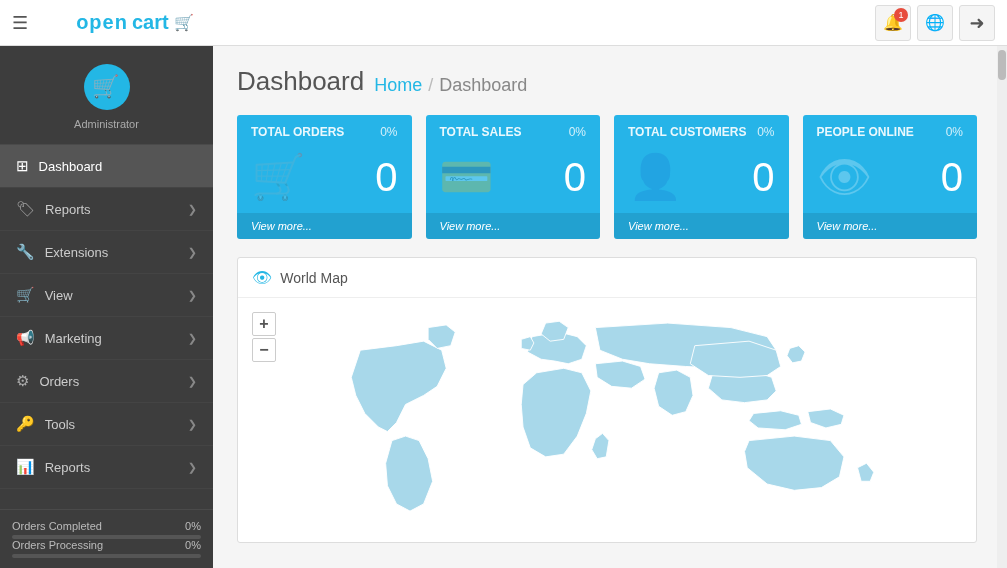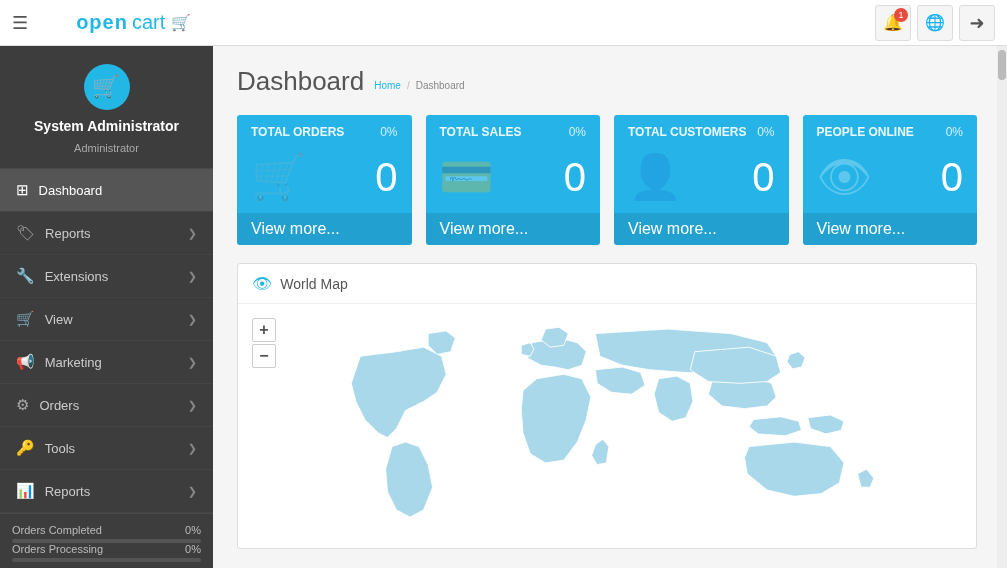--- a/index.html
+++ b/index.html
@@ -104,21 +104,21 @@
     .content {
       flex: 1;
       overflow-y: auto;
       padding: 20px 20px 20px 24px;
       background: #f5f5f5;
     }
 
     
     .page-header { display: flex; align-items: center; gap: 10px; margin-bottom: 18px; }
     .page-title { font-size: 26px; color: #555; font-weight: 300; }
-    .breadcrumb { display: flex; align-items: center; gap: 6px; font-size: 10px; color: #888; margin-top: 8px; }
+    .breadcrumb { display: flex; align-items: center; gap: 6px; font-size: 18px; color: #888; margin-top: 8px; }
     .breadcrumb-sep { color: #bbb; }
     .breadcrumb-link { color: #23b7e5; cursor: pointer; }
 
     
     .stat-cards { display: grid; grid-template-columns: repeat(4, 1fr); gap: 14px; margin-bottom: 18px; }
     .stat-card {
       background: #26b4e8;
       border-radius: 3px;
       padding: 10px 14px 0;
       color: #fff;
@@ -128,22 +128,23 @@
     .card-header { display: flex; justify-content: space-between; align-items: center; margin-bottom: 8px; }
     .card-title { font-size: 12px; font-weight: 600; text-transform: uppercase; color: rgba(255,255,255,0.9); }
     .card-pct { font-size: 12px; color: rgba(255,255,255,0.8); }
     .card-body { display: flex; justify-content: space-between; align-items: center; padding: 4px 0 10px; }
     .card-icon { font-size: 40px; color: rgba(255,255,255,0.5); }
     .card-value { font-size: 40px; font-weight: 300; }
     .card-footer {
       background: rgba(0,0,0,0.1);
       margin: 0 -14px;
       padding: 7px 14px;
-      font-size: 16px;
+      font-size: 11px;
       cursor: pointer;
+      font-style: italic;
     }
 
     
     .map-panel {
       background: #fff;
       border: 1px solid #ddd;
       border-radius: 3px;
       overflow: hidden;
     }
     .map-header {
@@ -190,21 +191,21 @@
     .scroll-thumb { width: 8px; height: 30px; background: #bbb; border-radius: 4px; }
   </style>
 </head>
 <body>
 
 <div class="topbar">
   <div class="topbar-left">
     <span class="hamburger-icon">☰</span>
     <div class="topbar-logo">
       <span style="color:#23b7e5;font-weight:bold;font-size:20px;letter-spacing:1px;margin-left:36px;">open</span>
-        <span style="color:#23b7e5;font-weight:normal;font-size:20px;">cart</span>
+        <span style="color:#23b7e5;font-weight:bold;font-size:20px;">cart</span>
         <span style="color:#23b7e5;font-size:16px;margin-left:2px;">🛒</span>
     </div>
   </div>
   <div class="topbar-right">
     <div class="topbar-btn">
       <span>🔔</span>
       <span class="badge">1</span>
     </div>
     <div class="topbar-btn">
       <span>🌐</span>
@@ -215,21 +216,20 @@
   </div>
 </div>
 
 <div class="main-layout">
 
   <div class="sidebar">
     <div class="sidebar-user">
       <div class="sidebar-avatar-icon">
         <span>🛒</span>
       </div>
-      <div class="sidebar-username">System Administrator</div>
       <div class="sidebar-role">Administrator</div>
     </div>
 
     <nav class="sidebar-nav">
       <div class="nav-item active">
         <div class="nav-item-left">
           <span class="nav-icon">⊞</span>
           <span>Dashboard</span>
         </div>
       </div>

